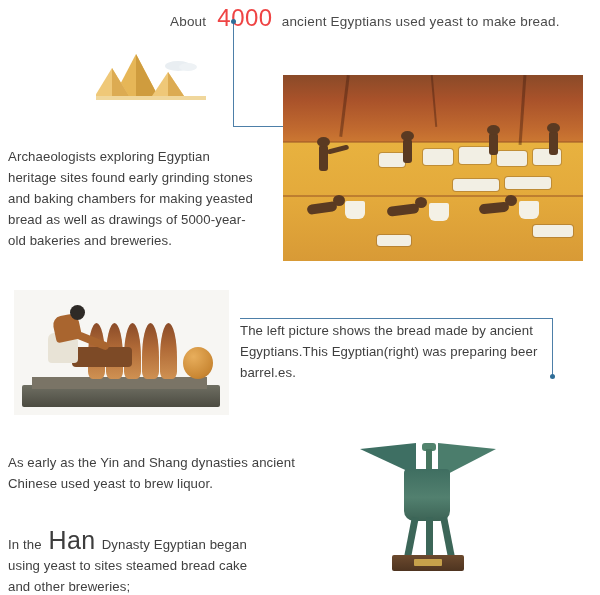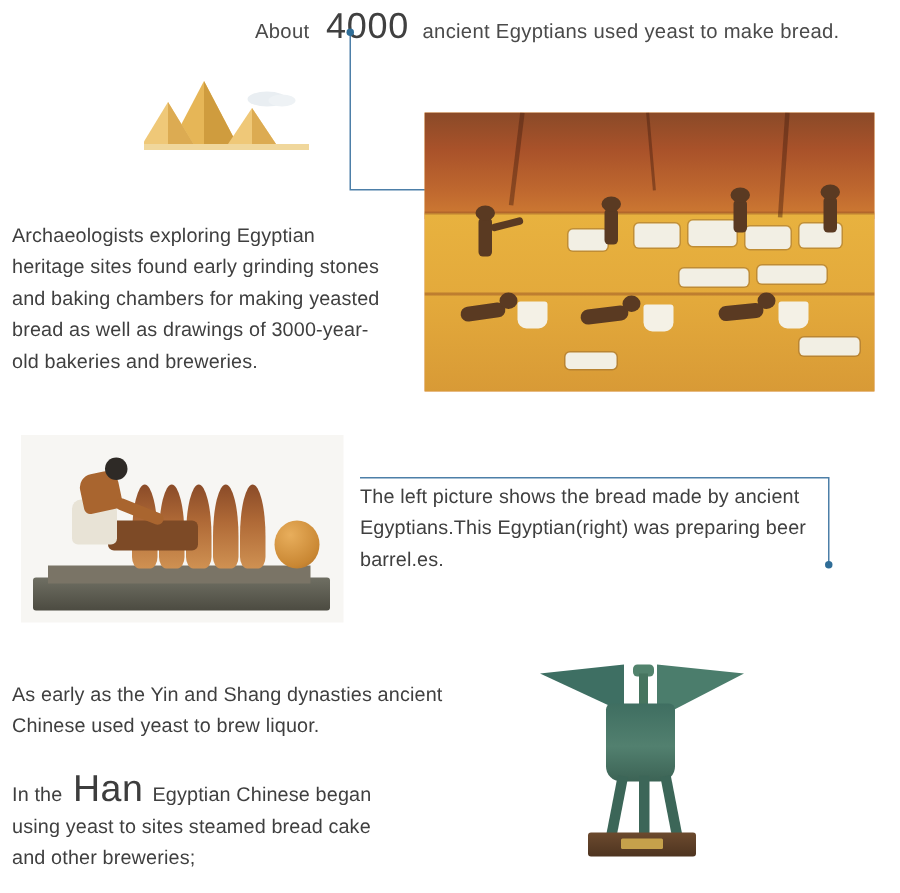--- a/index.html
+++ b/index.html
@@ -31,21 +31,21 @@
     align-items: baseline;
     white-space: nowrap;
   }
   .headline .small {
     font-size: 13.5px;
     color: #4a4a4a;
     letter-spacing: 0.2px;
   }
   .headline .number {
     font-size: 24px;
-    color: #404040;
+    color: #ef4444;
     margin: 0 9px 0 11px;
     letter-spacing: 0.5px;
   }
   .headline .tail {
     font-size: 13.5px;
     color: #4a4a4a;
     letter-spacing: 0.2px;
     text-align: center;
   }
 
@@ -100,20 +100,21 @@
   }
   #para-han {
     left: 8px;
     top: 516px;
     width: 300px;
   }
   .han-line {
     display: flex;
     align-items: baseline;
     white-space: nowrap;
+    margin-top: 14px;
   }
   .han-word {
     font-size: 25px;
     color: #3d3d3d;
     margin: 0 6px 0 7px;
     letter-spacing: 0.4px;
   }
 
   
   .mural {
@@ -399,21 +400,21 @@
     <div class="figure" style="left:196px; top:128px; width:30px; height:10px; border-radius:5px; transform:rotate(-6deg);"></div>
     <div class="figure" style="left:222px; top:120px; width:12px; height:11px; border-radius:50%;"></div>
     <div class="vessel" style="left:236px; top:126px; width:20px; height:18px;"></div>
 
     <div class="loaf" style="left:170px; top:104px; width:46px; height:12px;"></div>
     <div class="loaf" style="left:222px; top:102px; width:46px; height:12px;"></div>
     <div class="loaf" style="left:250px; top:150px; width:40px; height:12px;"></div>
     <div class="loaf" style="left:94px; top:160px; width:34px; height:11px;"></div>
   </div>
 
-  <div class="para" id="para-archaeologists">Archaeologists exploring Egyptian heritage sites found early grinding stones and baking chambers for making yeasted bread as well as drawings of 3000-year-old bakeries and breweries.</div>
+  <div class="para" id="para-archaeologists">Archaeologists exploring Egyptian heritage sites found early grinding stones and baking chambers for making yeasted bread as well as drawings of 5000-year-old bakeries and breweries.</div>
 
   <div class="breadmodel">
     <div class="bm-base"></div>
     <div class="bm-base2"></div>
     <div class="bm-cone" style="left:92px;"></div>
     <div class="bm-cone" style="left:110px;"></div>
     <div class="bm-cone" style="left:128px;"></div>
     <div class="bm-cone" style="left:146px;"></div>
     <div class="bm-cone" style="left:74px;"></div>
     <div class="bm-trough"></div>
@@ -429,21 +430,21 @@
   <div class="dot" style="left:550px; top:374px;"></div>
 
   <div class="para" id="para-yinshang">As early as the Yin and Shang dynasties ancient Chinese used yeast to brew liquor.</div>
 
   <div class="para" id="para-leftpicture">The left picture shows the bread made by ancient Egyptians.This Egyptian(right) was preparing beer barrel.es.</div>
 
   <div class="para" id="para-han">
     <div class="han-line">
       <span>In the</span>
       <span class="han-word">Han</span>
-      <span>Egyptian Chinese began</span>
+      <span>Dynasty Egyptian began</span>
     </div>
     <div>using yeast to sites steamed bread cake</div>
     <div>and other breweries;</div>
   </div>
 
   <div class="bronze">
     <div class="bz-wing-l"></div>
     <div class="bz-wing-r"></div>
     <div class="bz-cap"></div>
     <div class="bz-post"></div>

